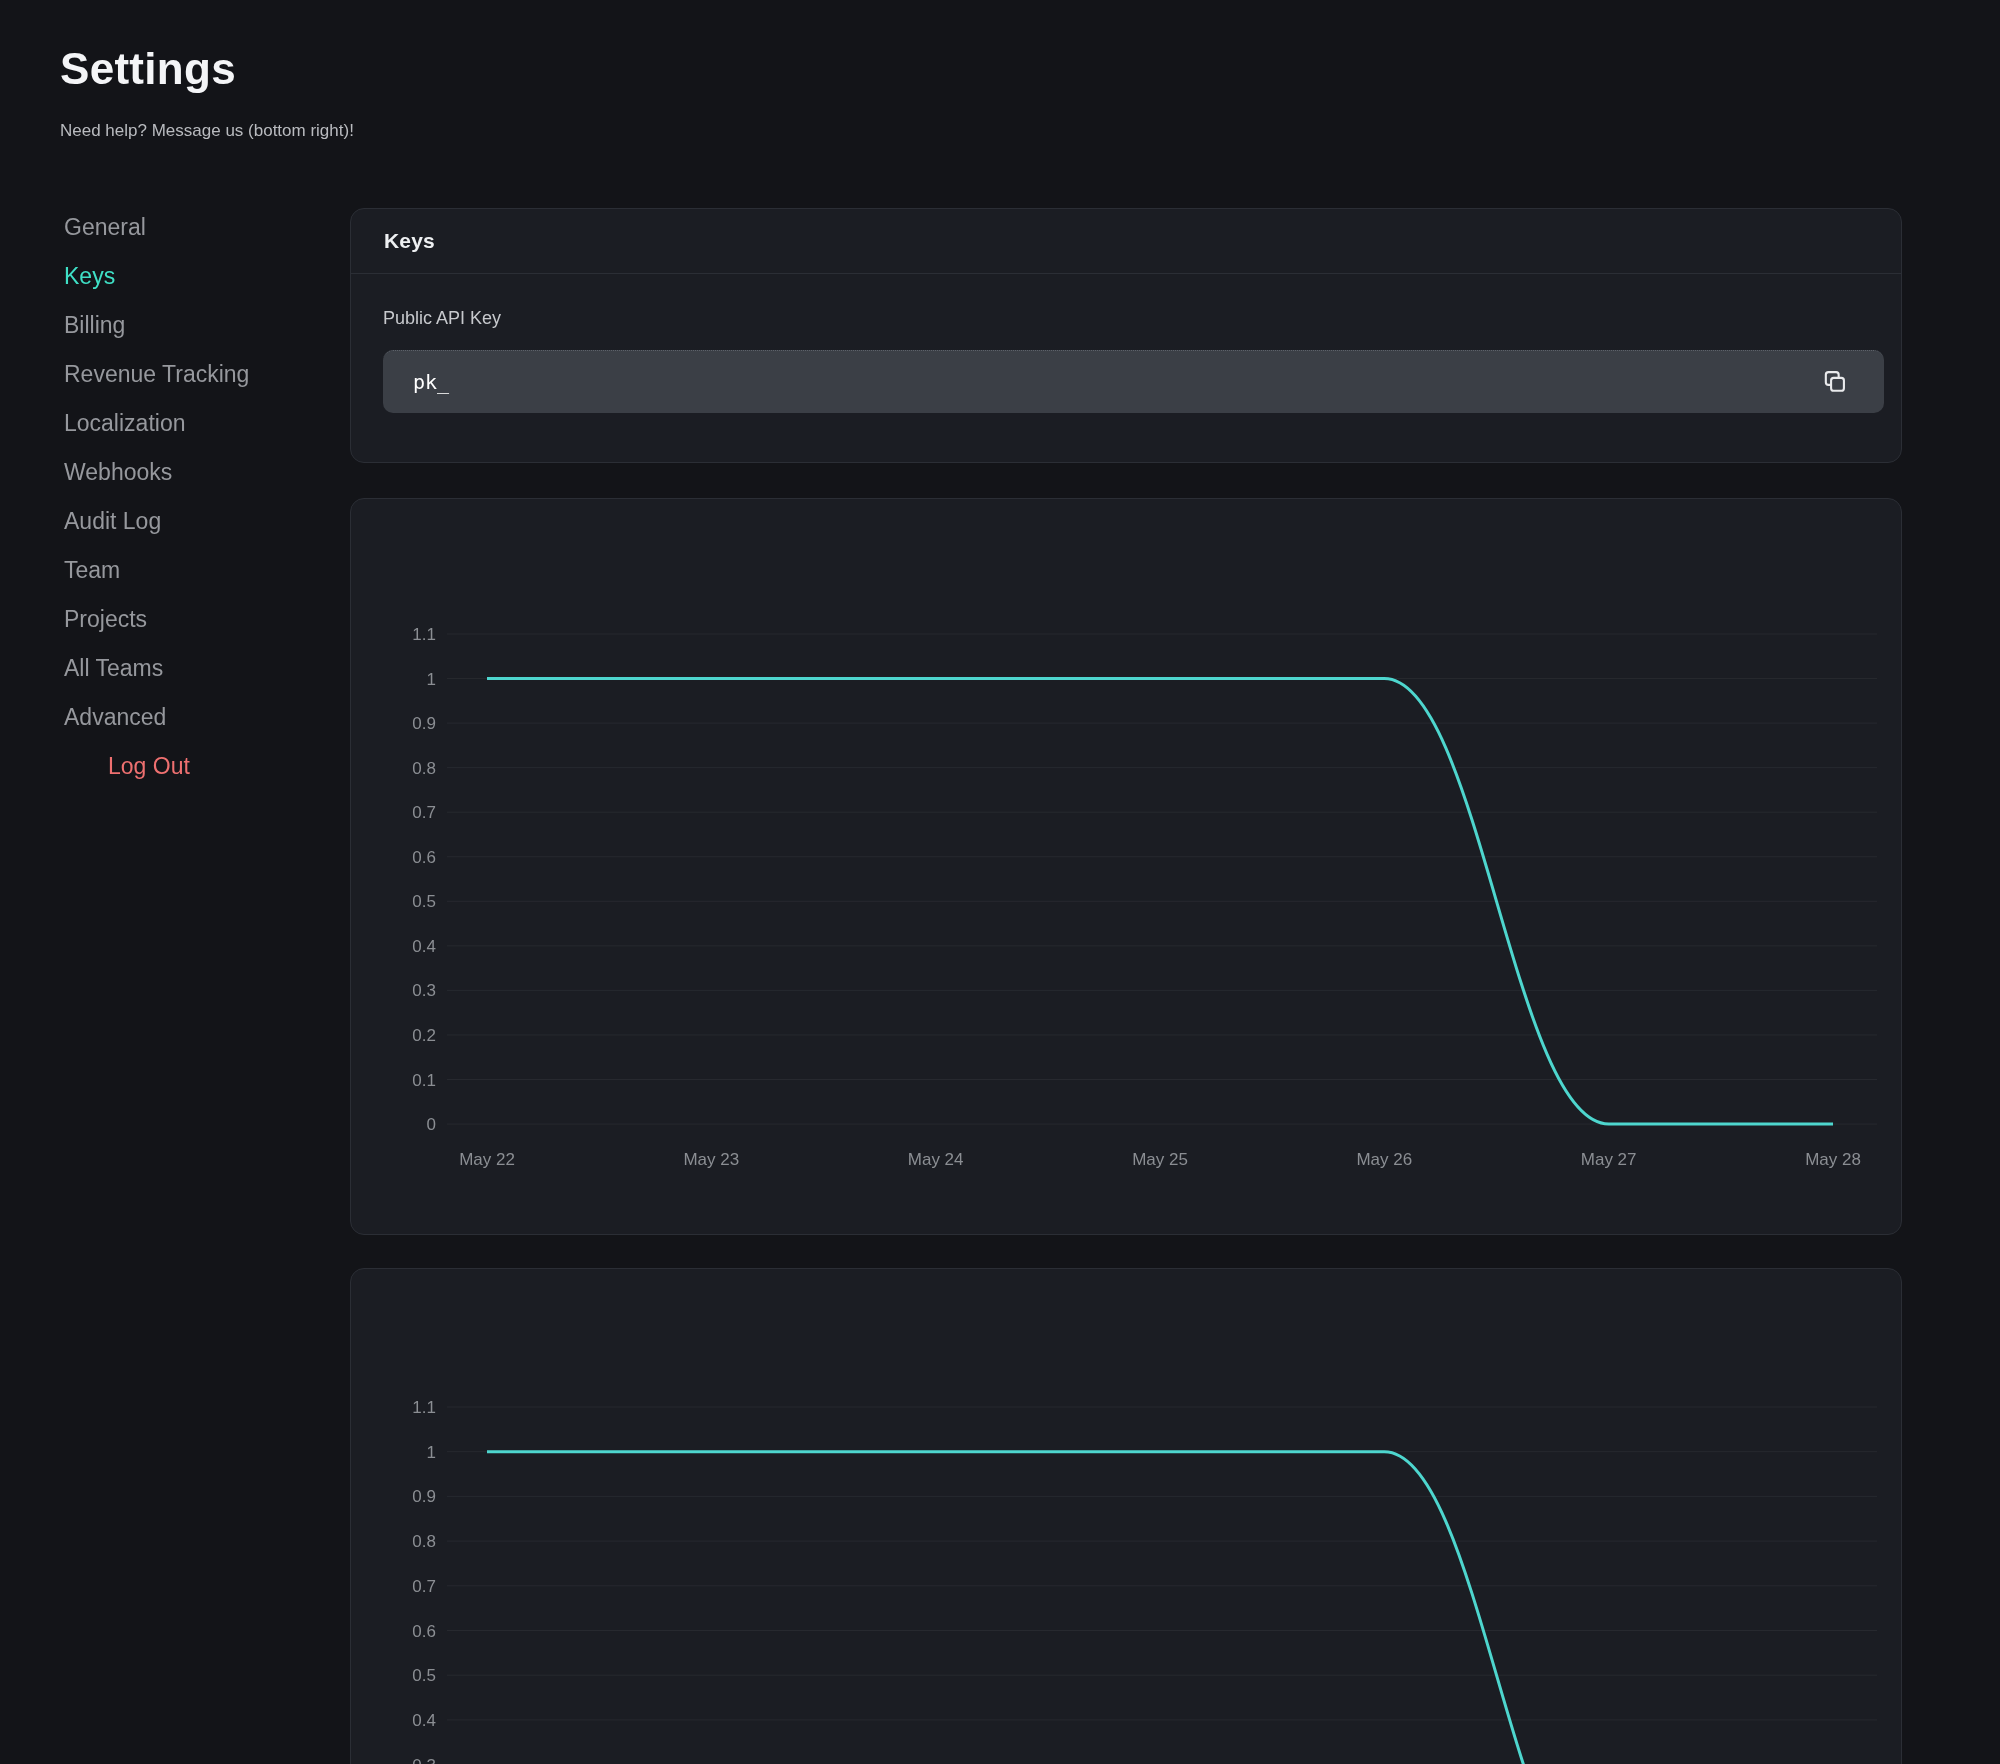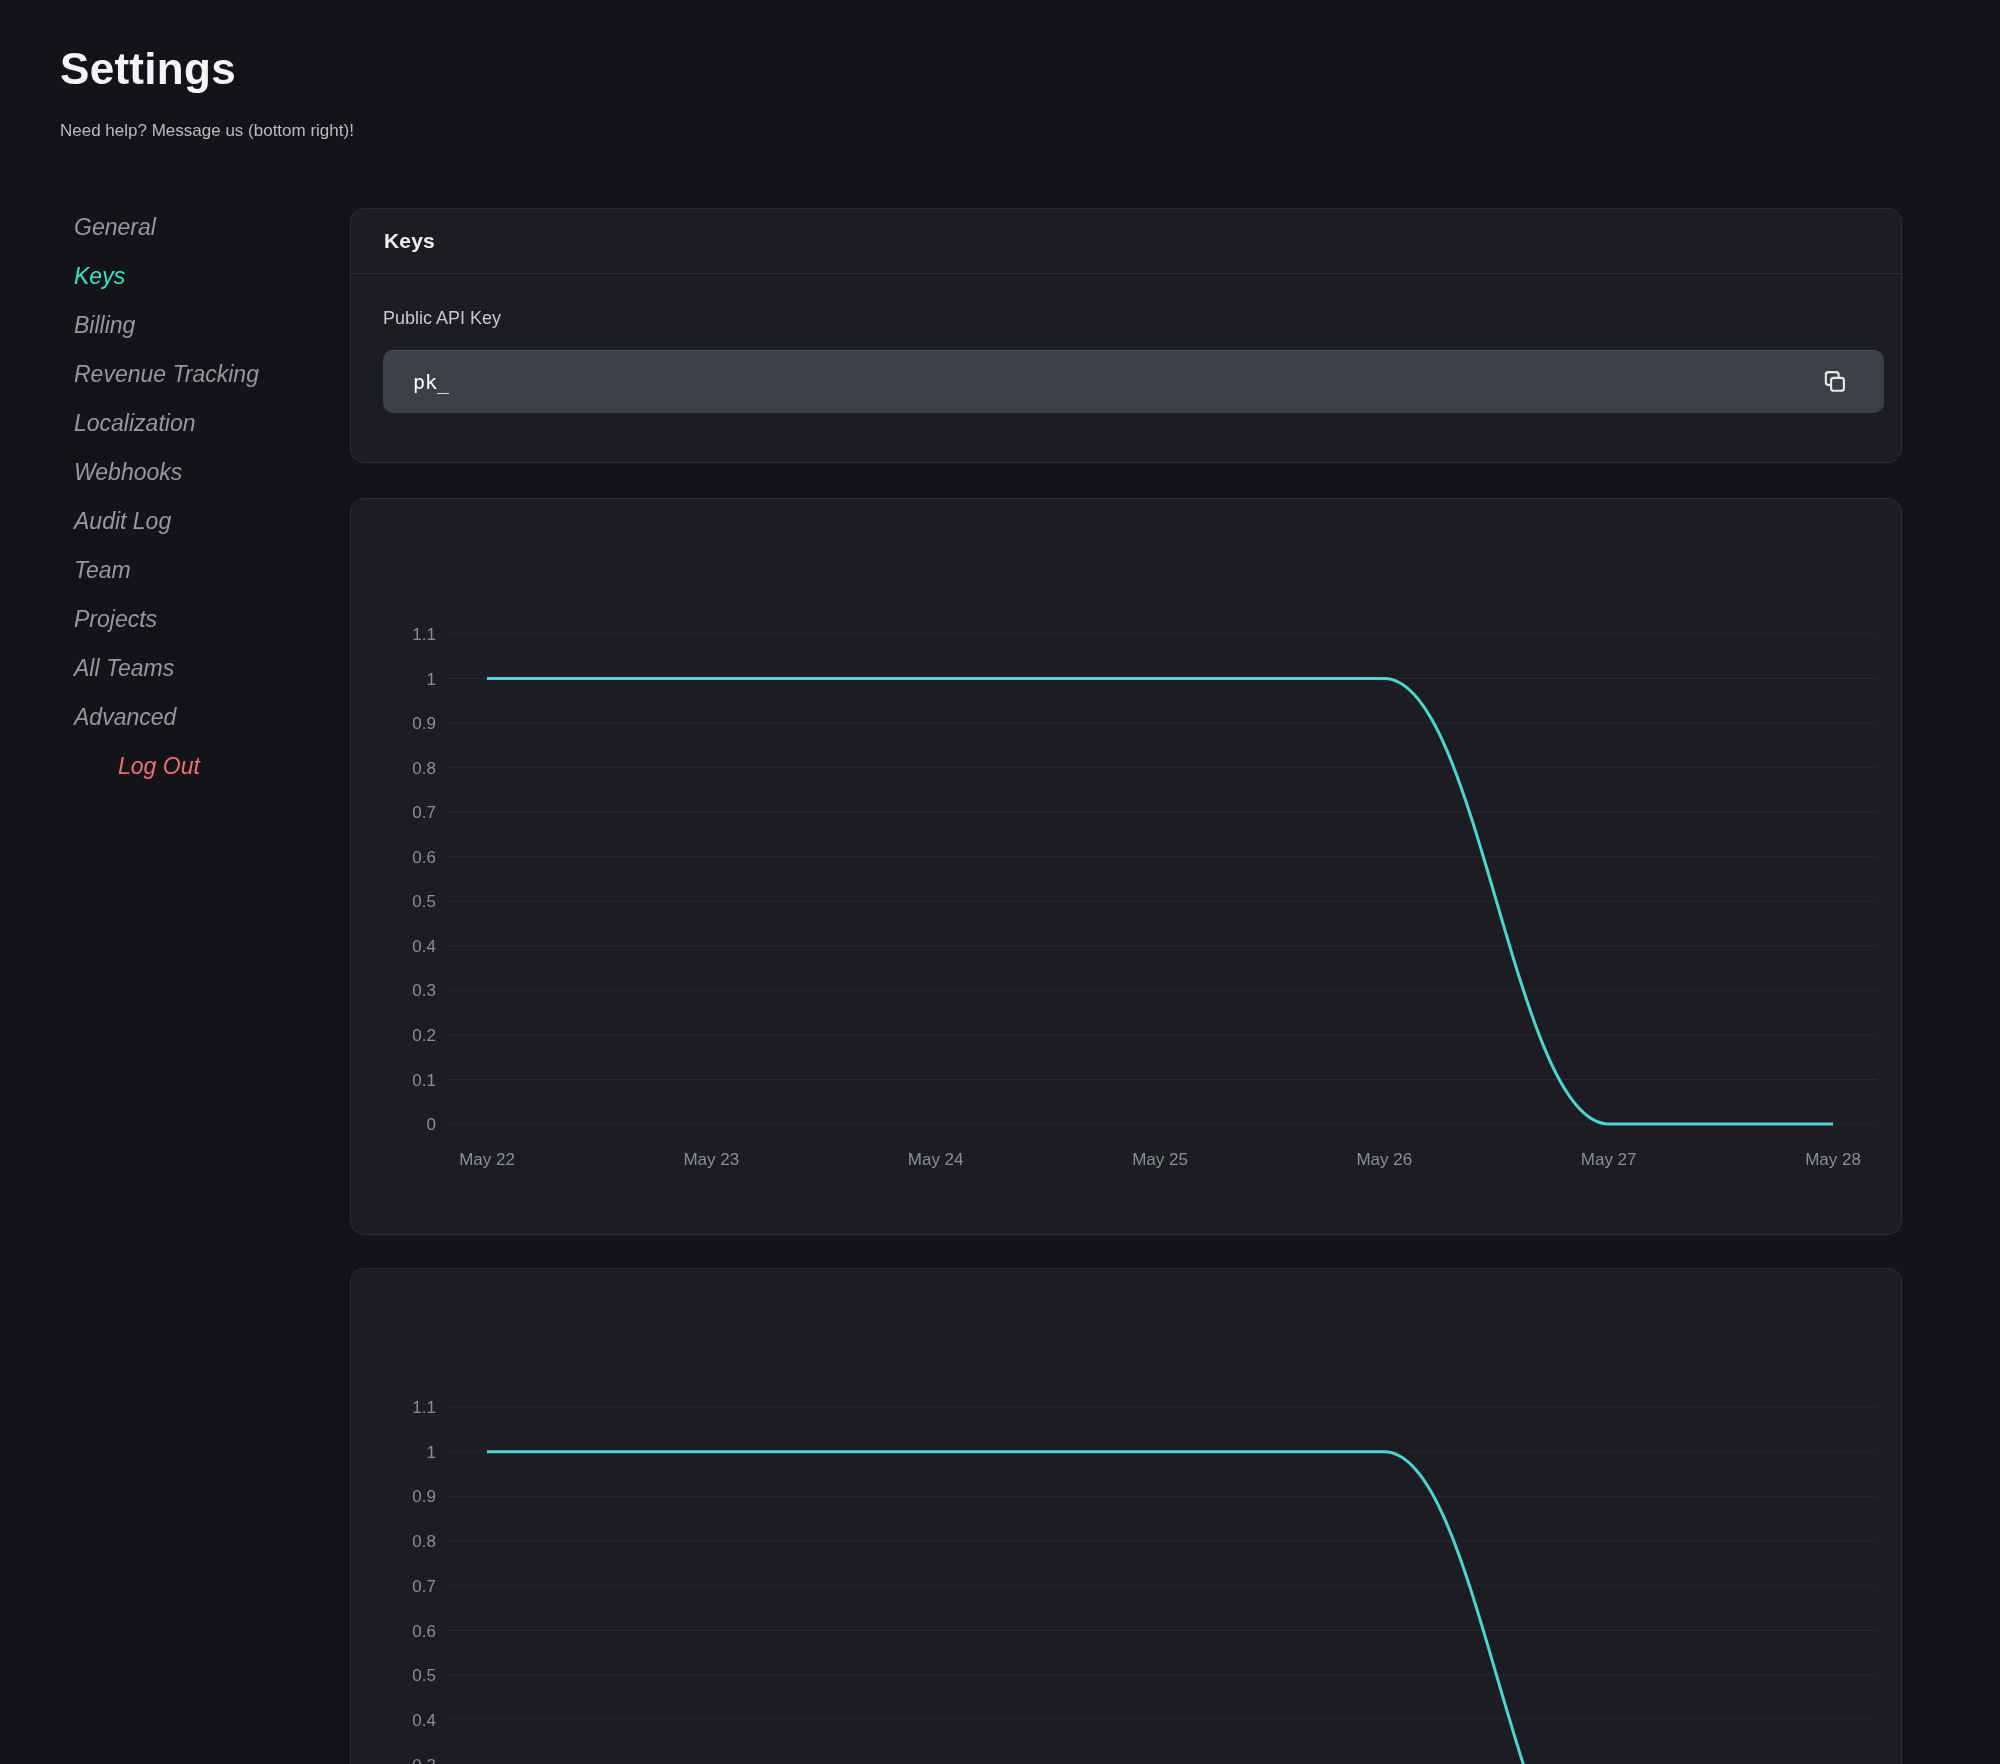--- a/index.html
+++ b/index.html
@@ -12,21 +12,21 @@
   .page{position:absolute;inset:0;}
   .page-title{
     position:absolute;left:60px;top:44px;margin:0;
     font-size:44px;font-weight:700;color:#f4f5f7;letter-spacing:.3px;text-align:center;
   }
   .page-subtitle{
     position:absolute;left:60px;top:121px;margin:0;
     font-size:17px;color:#b9bbbf;
   }
   
-  .sidebar{position:absolute;left:74px;top:203px;width:250px;font-style:italic;}
+  .sidebar{position:absolute;left:64px;top:203px;width:250px;}
   .side-item{
     display:block;height:49px;line-height:49px;
     font-size:23px;color:#96989d;cursor:pointer;text-decoration:none;
   }
   .side-item.active{color:var(--accent);}
   .side-item.danger{color:var(--danger);margin-left:44px;}
   
   .card{
     position:absolute;left:350px;width:1552px;box-sizing:border-box;
     background:#1b1d23;border:1px solid #2b2e35;border-radius:14px;

